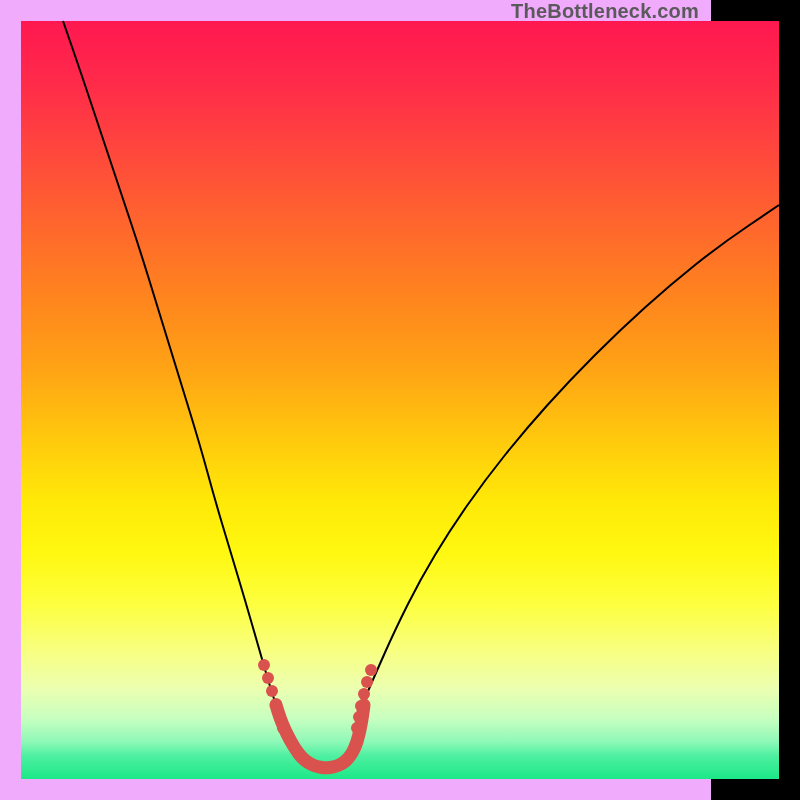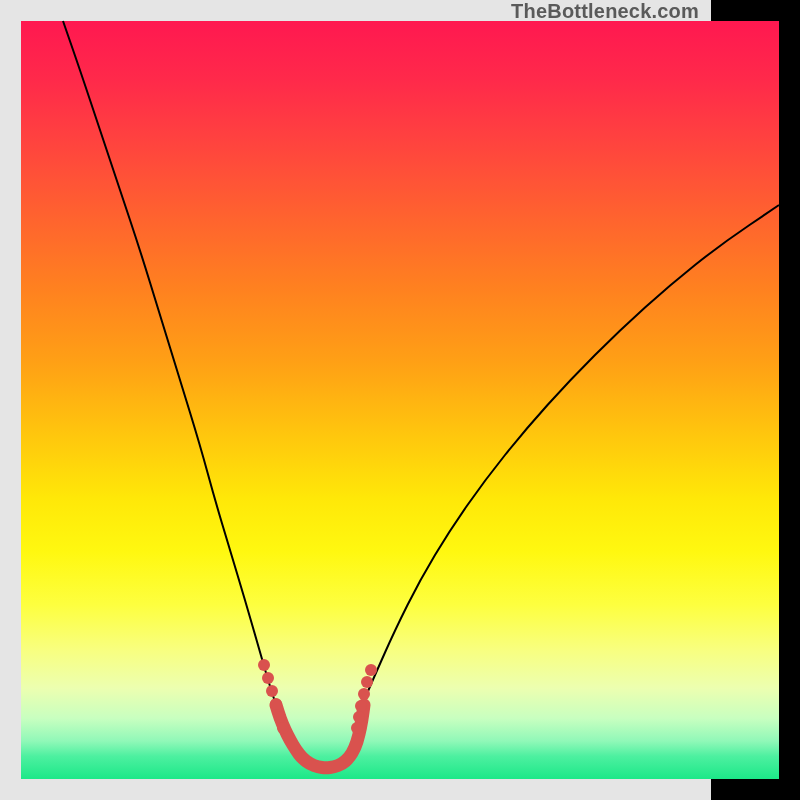--- a/index.html
+++ b/index.html
@@ -1,21 +1,21 @@
 <!DOCTYPE html>
 <html><head>
 <meta charset="utf-8">
 <style>
   * { margin: 0; padding: 0; box-sizing: border-box; }
   html, body { width: 800px; height: 800px; overflow: hidden; background: #000; }
   .frame {
     position: relative;
     width: 711px;
     height: 800px;
-    background: #e5e5e5;
+    background: #f0abfc;
   }
   .plot-area {
     position: absolute;
     left: 21px;
     top: 21px;
     width: 758px;
     height: 758px;
     background: linear-gradient(to bottom,
       #ff1850 0%,
       #ff2a4a 8%,

